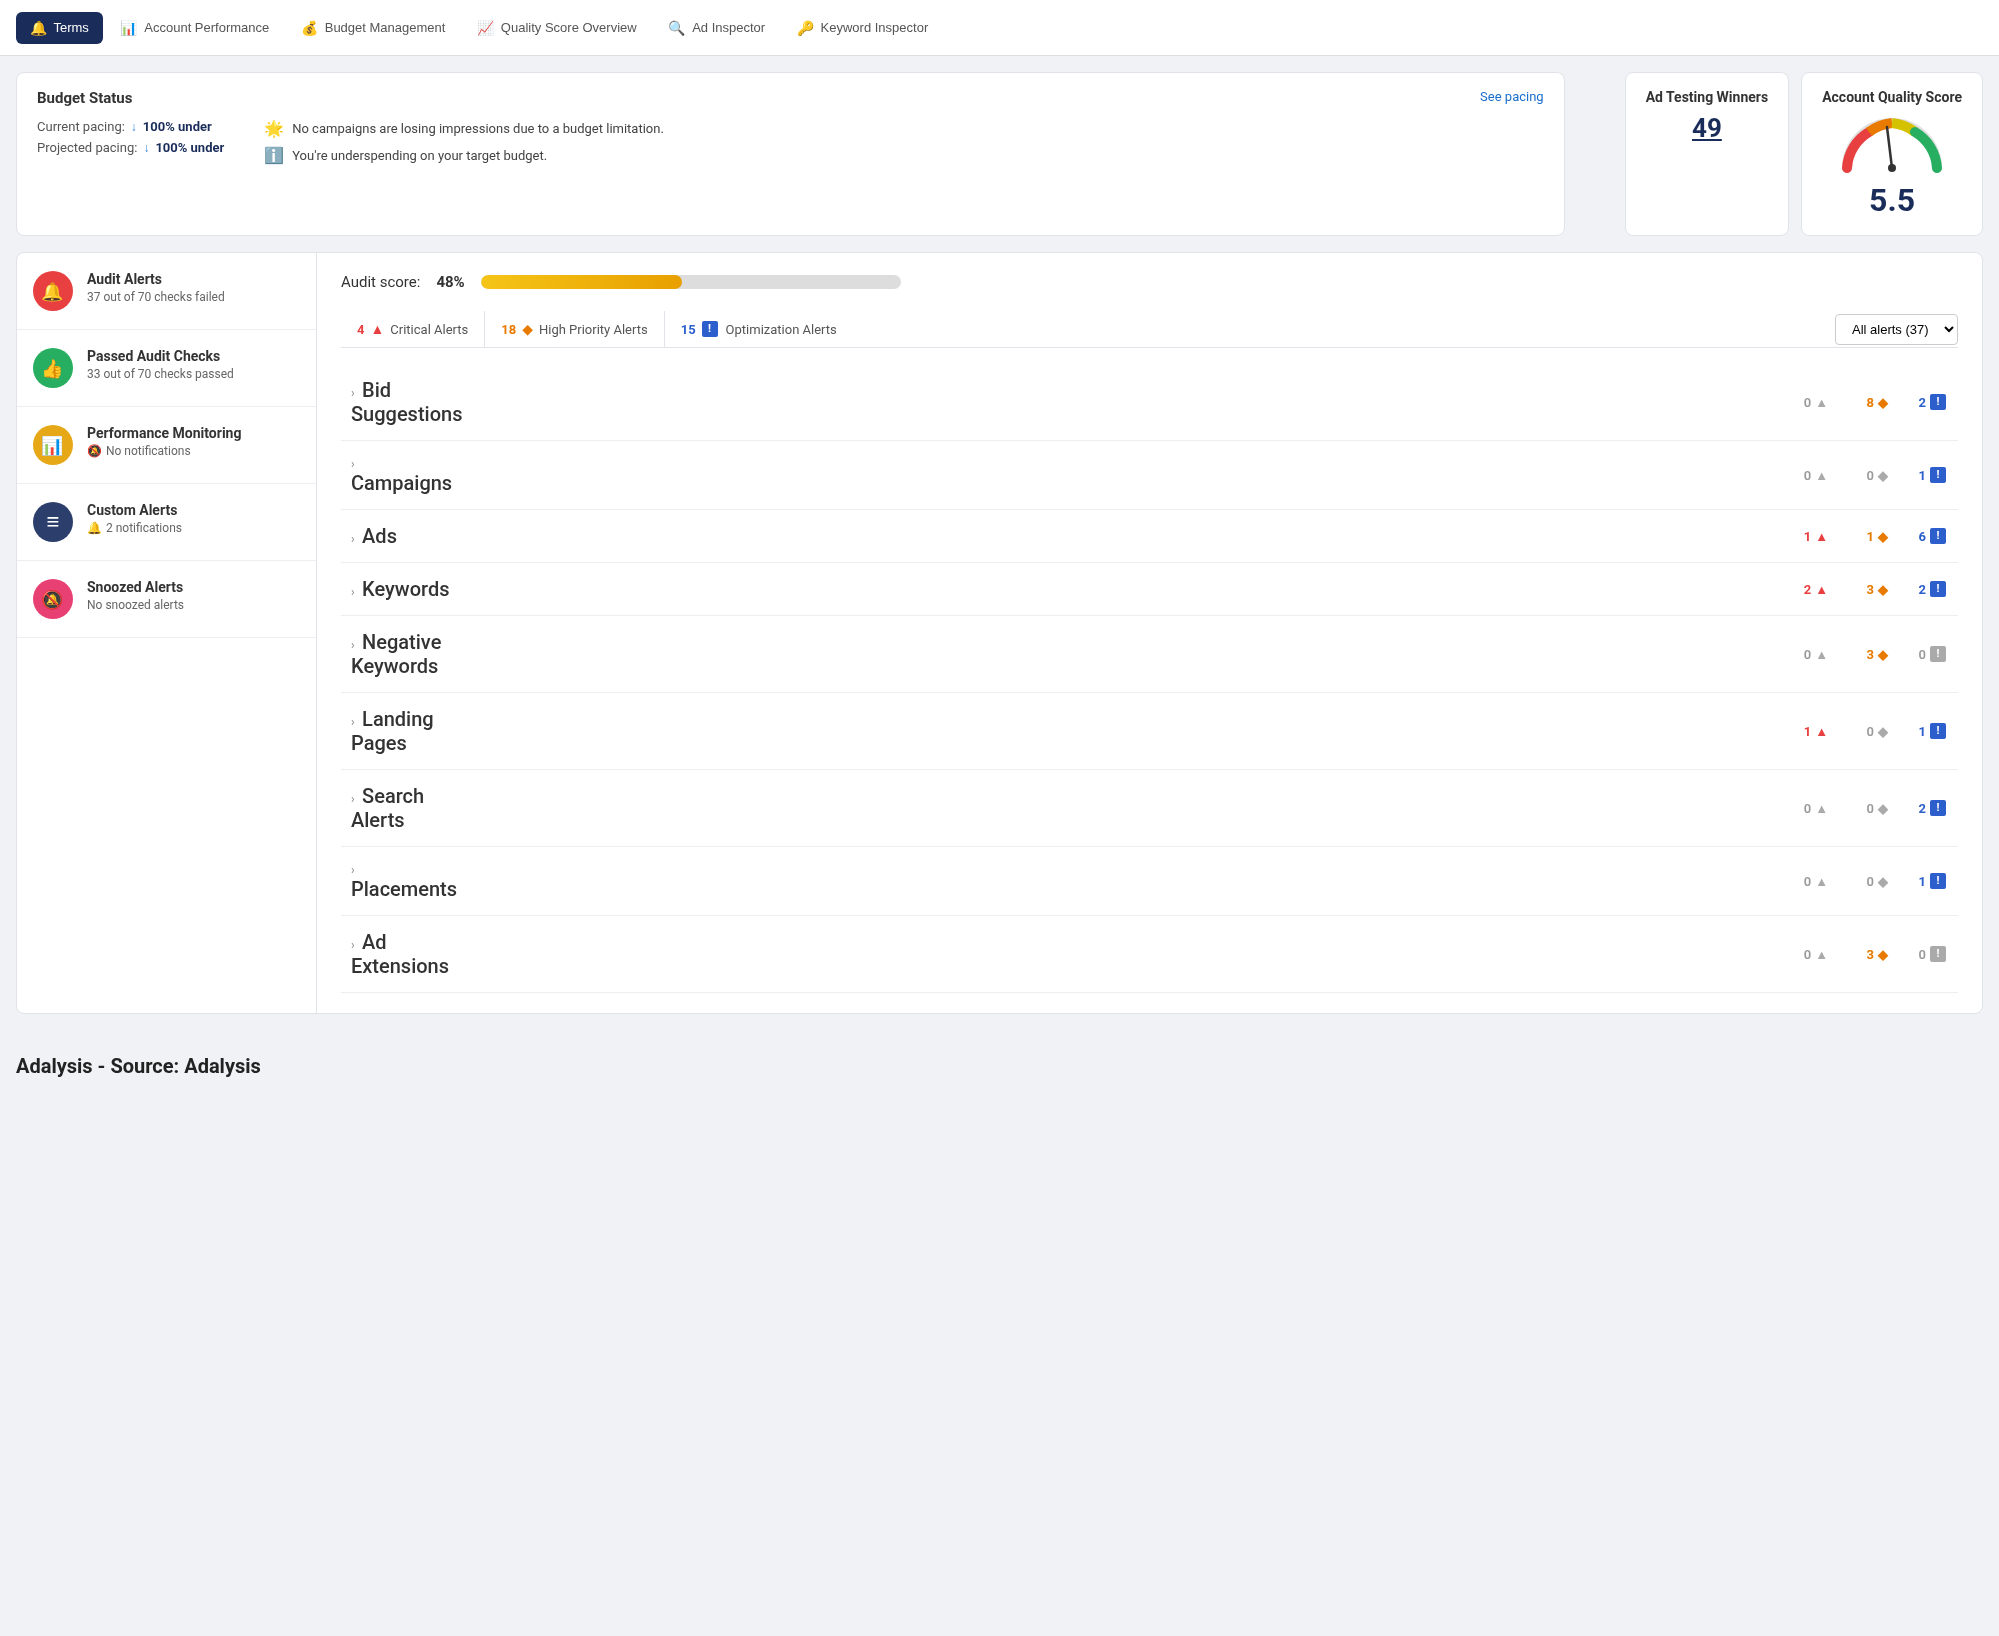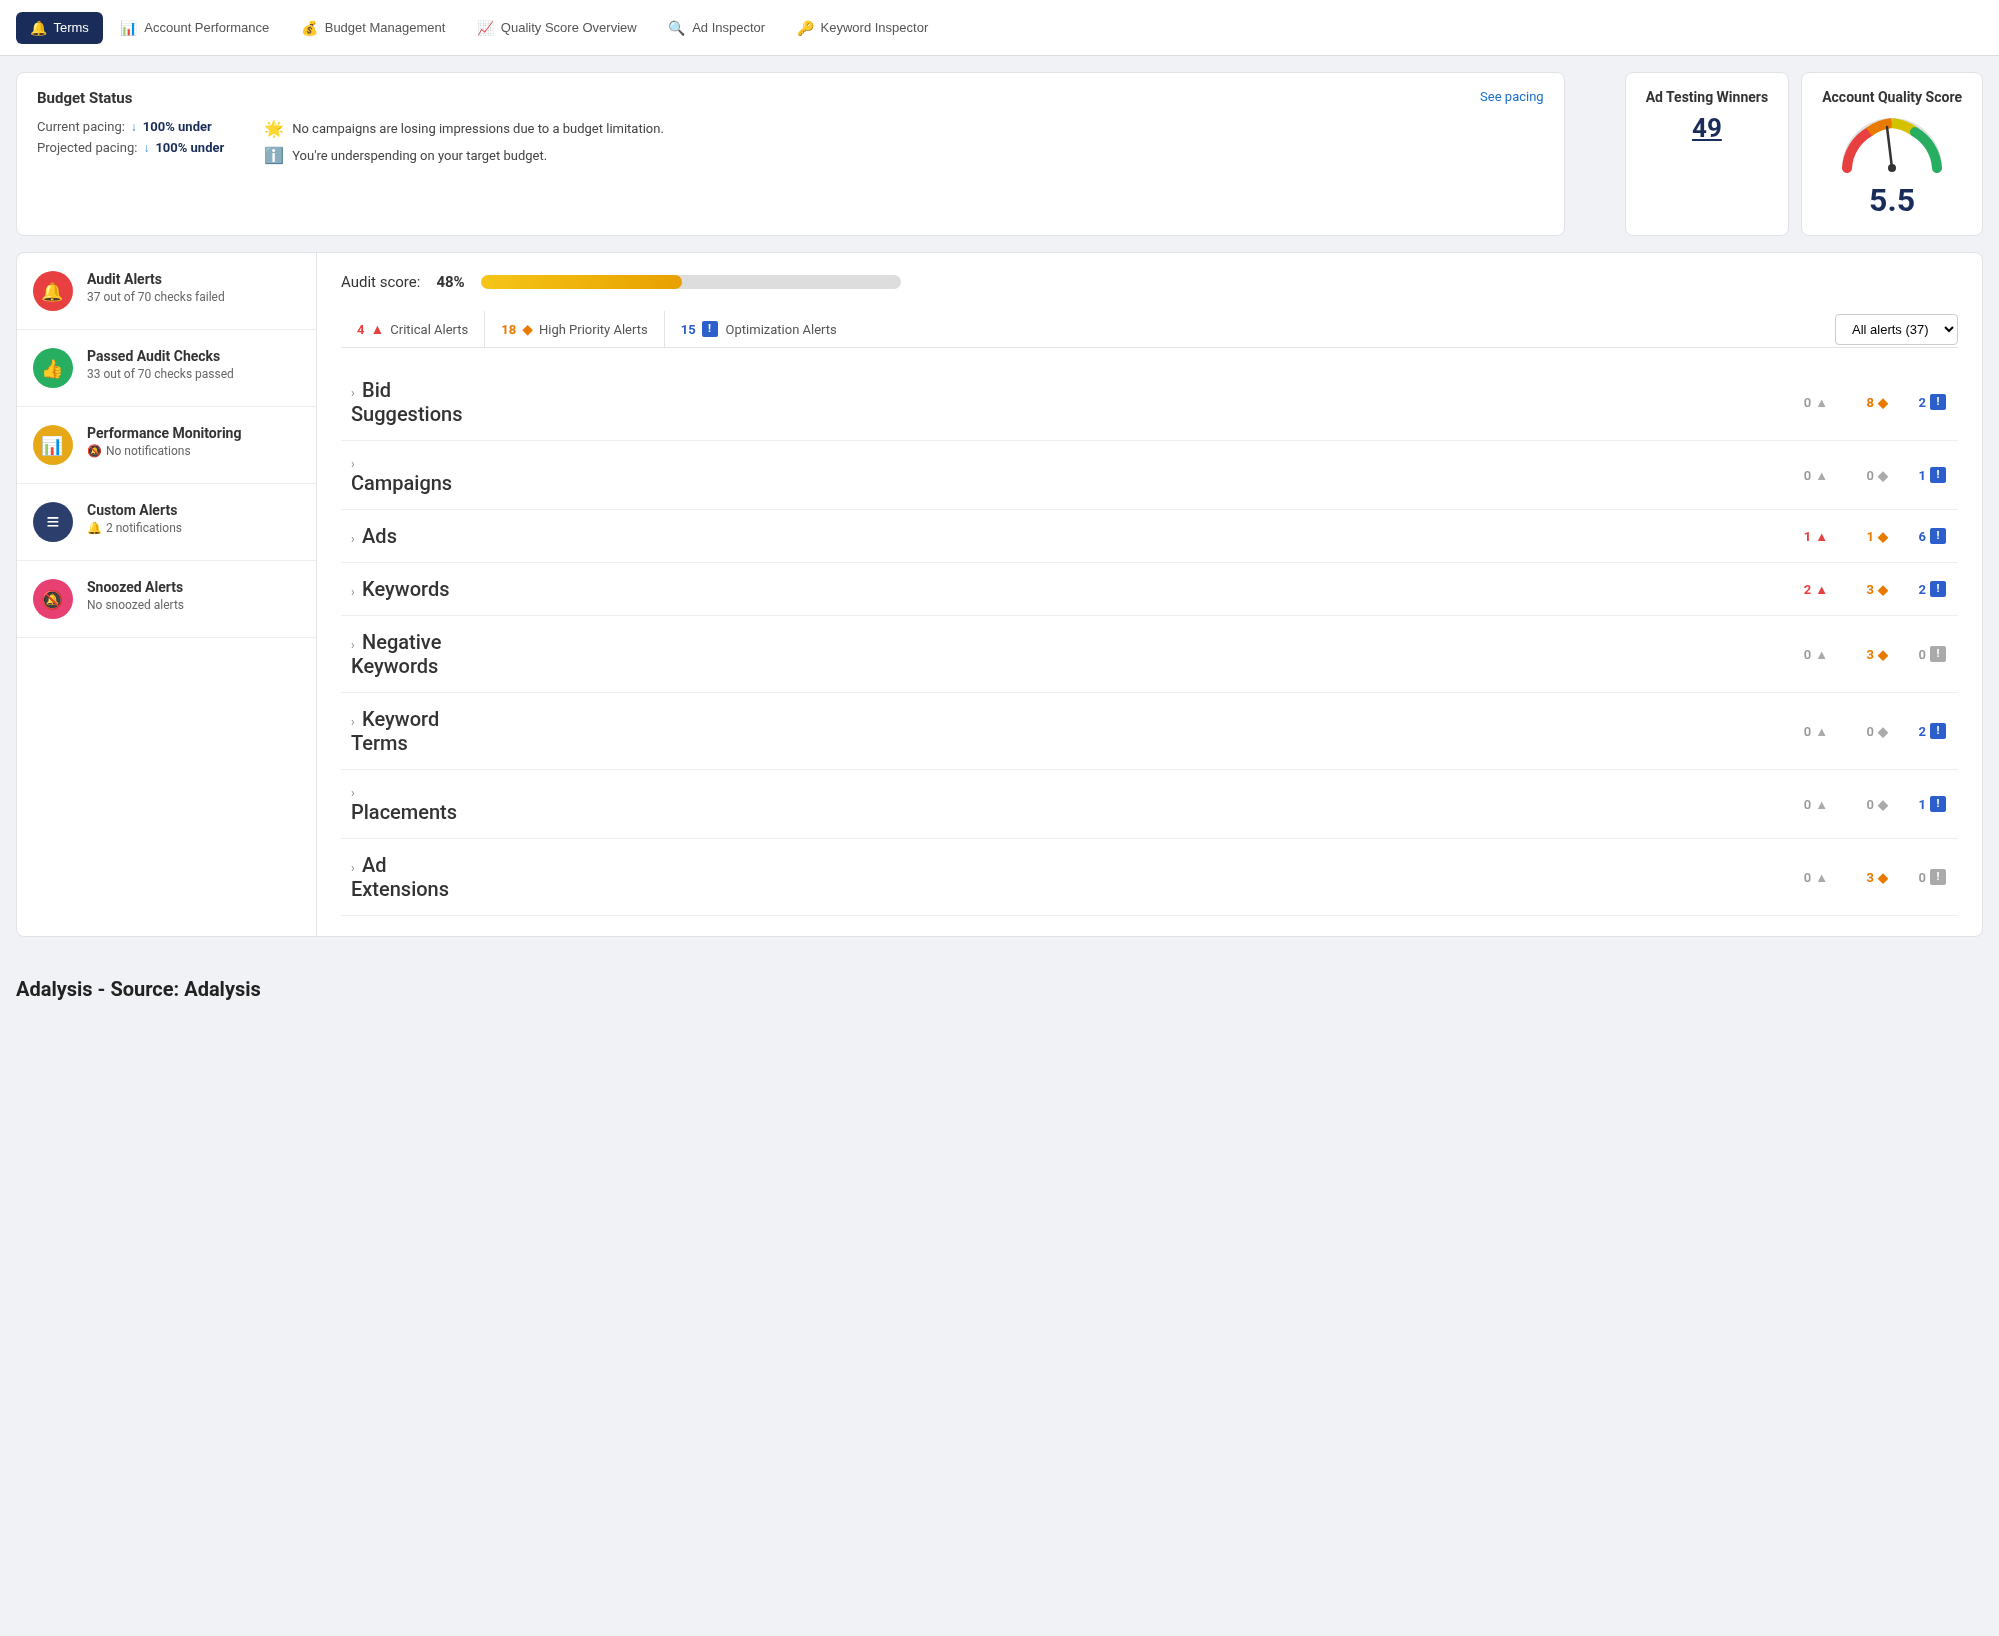--- a/index.html
+++ b/index.html
@@ -327,21 +327,34 @@
               <td><span class="row-chevron">›</span> <span class="row-name">Negative Keywords</span></td>
               <td style="width: 100%;"></td>
               <td class="alert-count-cell"><span class="count-badge zero-count">0 <span style="color:#aaa;">▲</span></span></td>
               <td class="alert-count-cell"><span class="count-badge">
                   <span style="color:#e87a00;font-weight:700;">3</span> 
                   <span style="color:#e87a00;">◆</span>
                 </span></td>
               <td class="alert-count-cell"><span class="count-badge zero-count">0 <span class="sq-badge sq-badge-gray">!</span></span></td>
             </tr>
             <tr class="audit-row">
-              <td><span class="row-chevron">›</span> <span class="row-name">Keyword Terms</span></td>
+              <td><span class="row-chevron">›</span> <span class="row-name">Landing Pages</span></td>
+              <td style="width: 100%;"></td>
+              <td class="alert-count-cell"><span class="count-badge">
+                  <span style="color:#e84040;font-size:13px;font-weight:700;">1</span> 
+                  <span style="color:#e84040;">▲</span>
+                </span></td>
+              <td class="alert-count-cell"><span class="count-badge zero-count">0 <span style="color:#aaa;">◆</span></span></td>
+              <td class="alert-count-cell"><span class="count-badge">
+                  <span style="color:#2c5fcc;font-weight:700;">1</span> 
+                  <span class="sq-badge">!</span>
+                </span></td>
+            </tr>
+            <tr class="audit-row">
+              <td><span class="row-chevron">›</span> <span class="row-name">Search Alerts</span></td>
               <td style="width: 100%;"></td>
               <td class="alert-count-cell"><span class="count-badge zero-count">0 <span style="color:#aaa;">▲</span></span></td>
               <td class="alert-count-cell"><span class="count-badge zero-count">0 <span style="color:#aaa;">◆</span></span></td>
               <td class="alert-count-cell"><span class="count-badge">
                   <span style="color:#2c5fcc;font-weight:700;">2</span> 
                   <span class="sq-badge">!</span>
                 </span></td>
             </tr>
             <tr class="audit-row">
               <td><span class="row-chevron">›</span> <span class="row-name">Placements</span></td>

